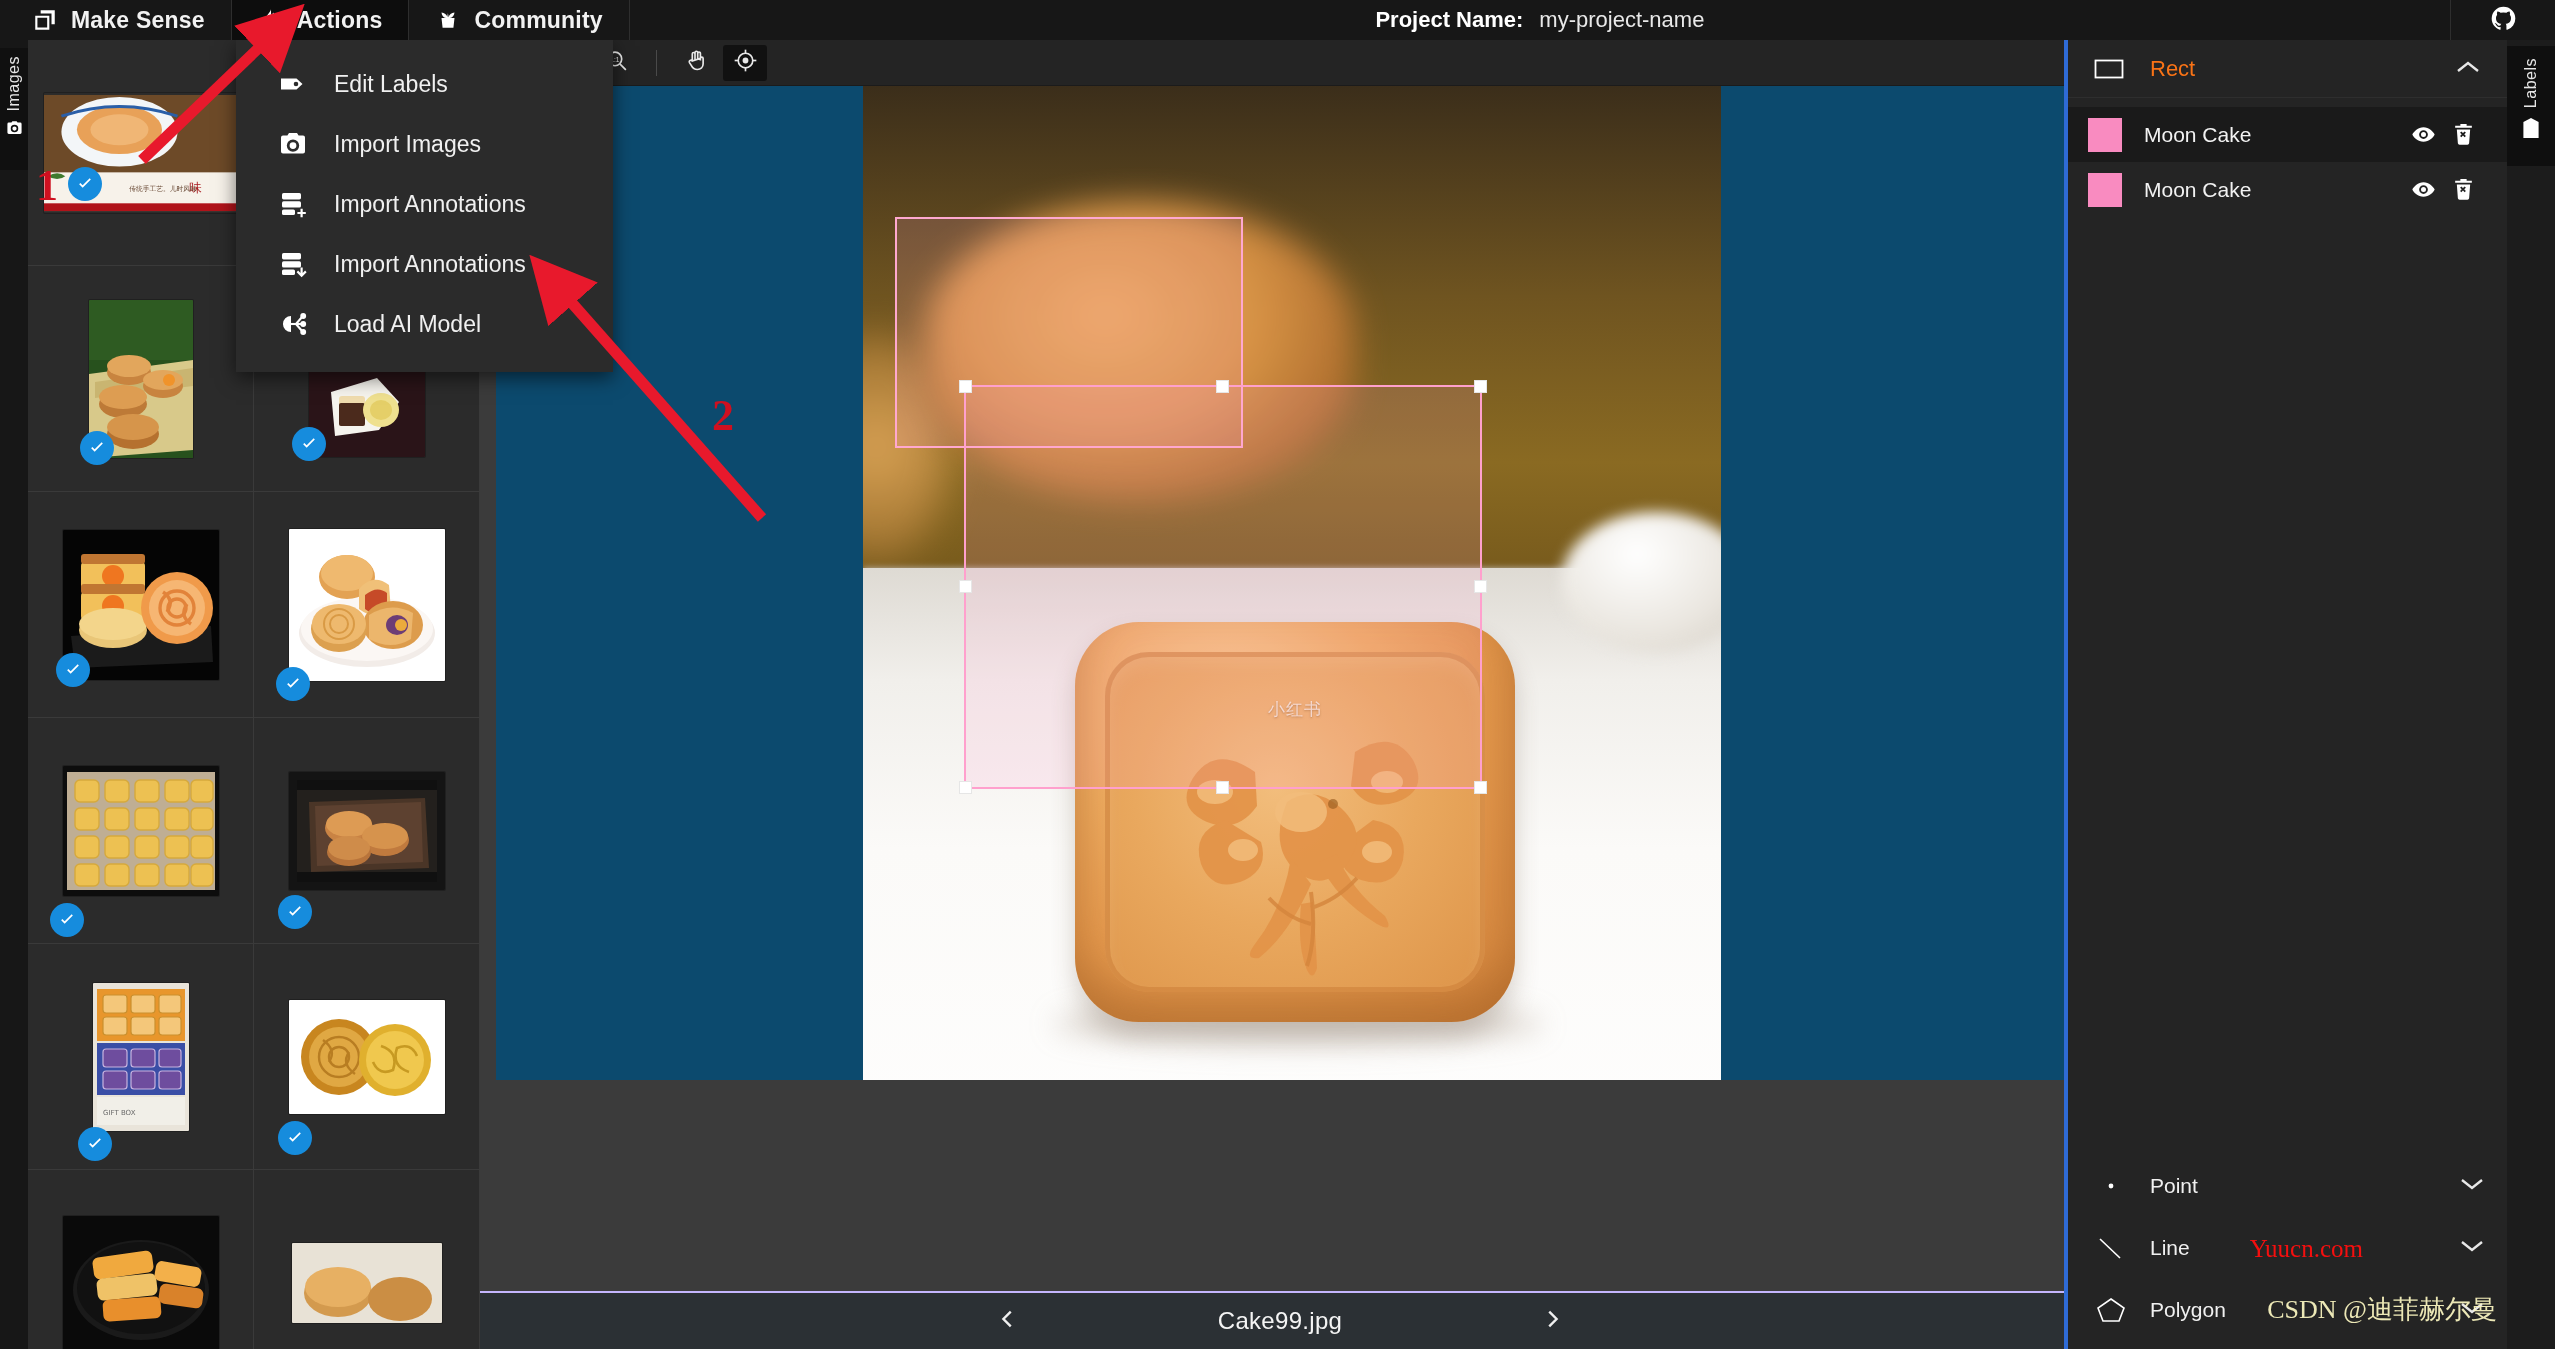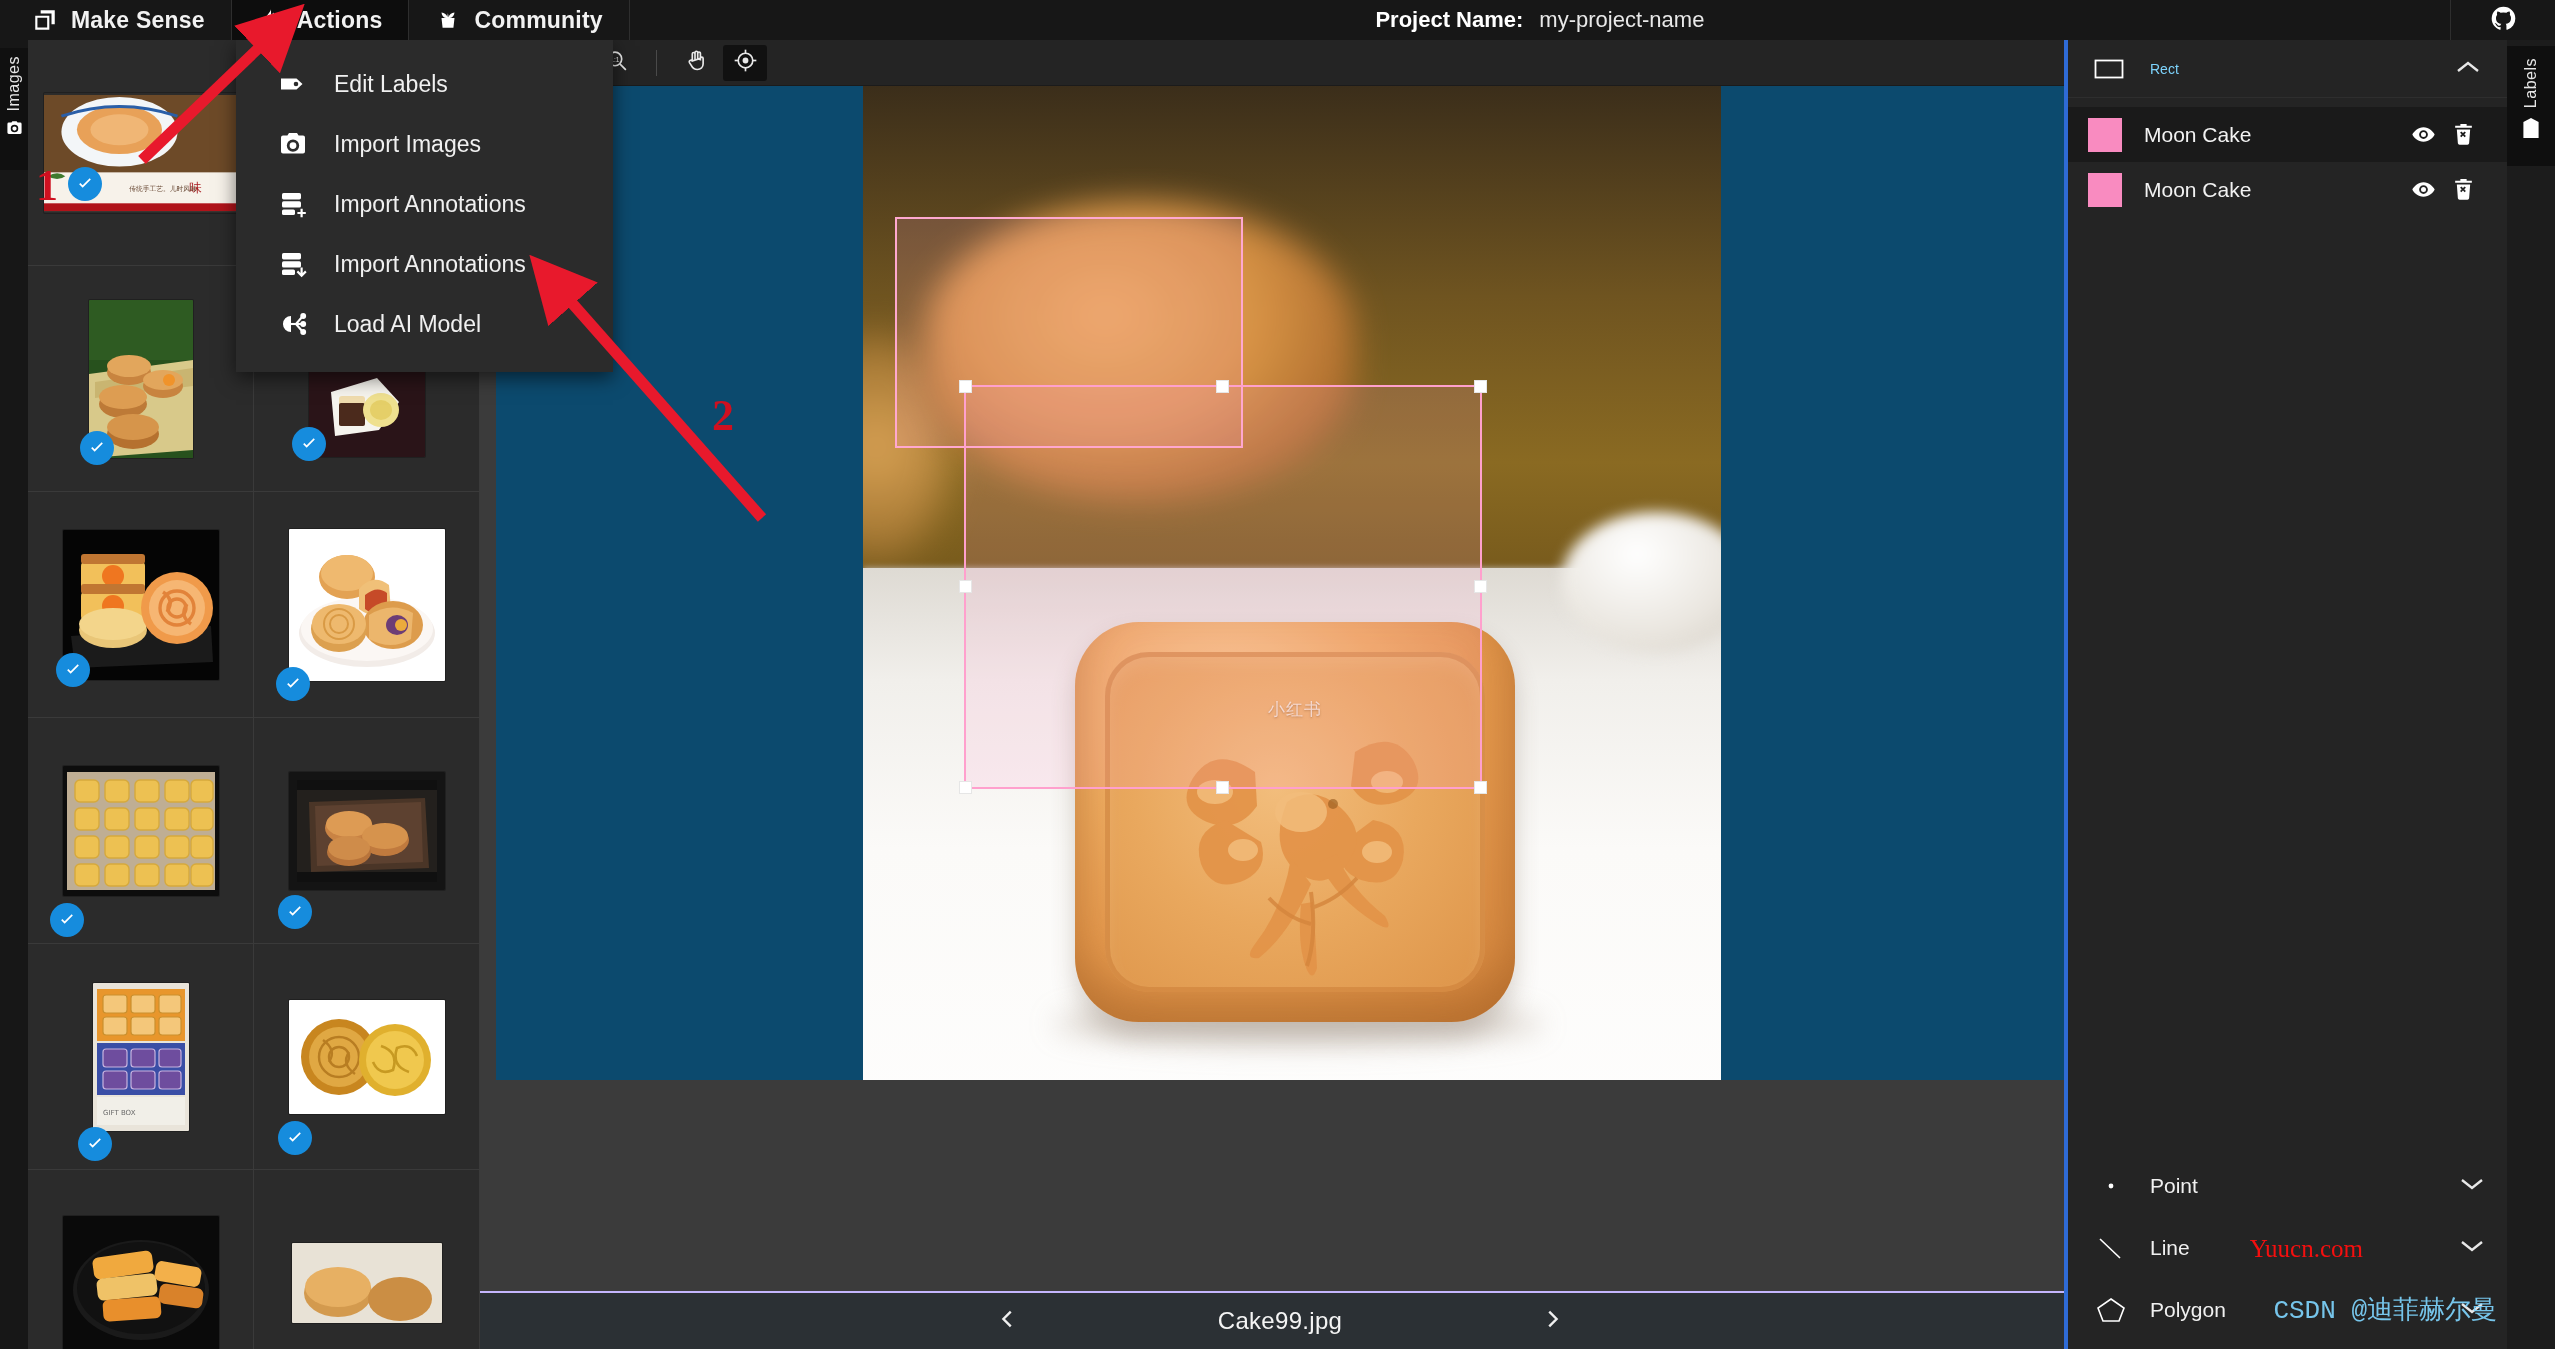--- a/index.html
+++ b/index.html
@@ -199,21 +199,21 @@
   .rpanel {
     position: absolute; top: 40px; right: 48px; width: 443px; height: 1309px;
     background: #242424; z-index: 30; border-left: 4px solid #2f6bd6;
   }
   .rp-head {
     display: flex; align-items: center; height: 58px; padding: 0 26px 0 26px;
     background: #242424; cursor: pointer; border-bottom: 1px solid #2e2e2e;
   }
   .rp-head .rp-icn { width: 30px; height: 22px; display:flex; align-items:center; }
   .rp-head .rp-icn svg { width: 100%; height: 100%; stroke: #fff; fill: none; stroke-width: 1.8; }
-  .rp-title { color: #7dd3fc; font-size: 14px; margin-left: 26px; flex: 1 1 auto; }
+  .rp-title { color: #f97316; font-size: 22px; margin-left: 26px; flex: 1 1 auto; }
   .rp-chev svg { width: 26px; height: 16px; stroke: #e8e8e8; stroke-width: 2.4; fill: none; }
   .rp-list { padding-top: 9px; }
   .rp-row {
     display: flex; align-items: center; height: 55px; padding: 0 24px 0 20px;
     cursor: pointer;
   }
   .rp-row.sel { background: #1a1a1a; }
   .swatch { width: 34px; height: 34px; background: #f98bc0; flex: 0 0 auto; }
   .rp-lbl { color: #f2f2f2; font-size: 21px; margin-left: 22px; flex: 1 1 auto; }
   .rp-act { width: 40px; height: 34px; display:flex; align-items:center; justify-content:center; cursor:pointer; }
@@ -243,22 +243,22 @@
   
   .anno { position: absolute; z-index: 90; pointer-events: none; }
   .anno-num { color: #cf1020; font-size: 44px; font-family: "Liberation Serif", serif; font-weight: bold; }
 
   
   .wm-yuucn {
     position: absolute; right: 192px; bottom: 86px; color: #f50f0f;
     font-family: "Liberation Serif", serif; font-size: 25px; z-index: 95;
   }
   .wm-csdn {
-    position: absolute; right: 58px; bottom: 22px; color: #7dd3fc;
-    font-family: Liberation Mono, monospace; font-size: 26px; z-index: 95; opacity: .92;
+    position: absolute; right: 58px; bottom: 22px; color: #fef9c3;
+    font-family: Liberation Serif, serif; font-size: 26px; z-index: 95; opacity: .92;
   }
 </style>
 </head>
 <body>
 
 <div class="app">
 
   <div class="navbar">
     <div class="nav-btn brand">
       <span class="nav-icn">

